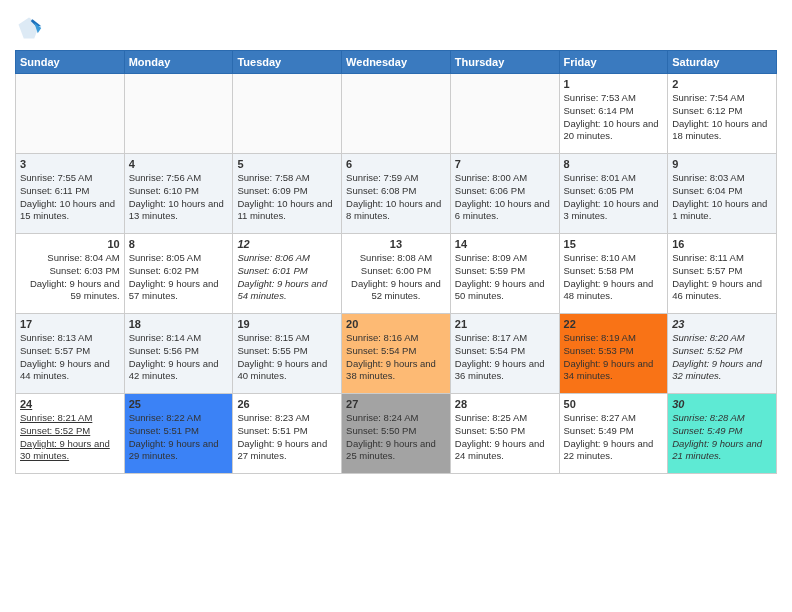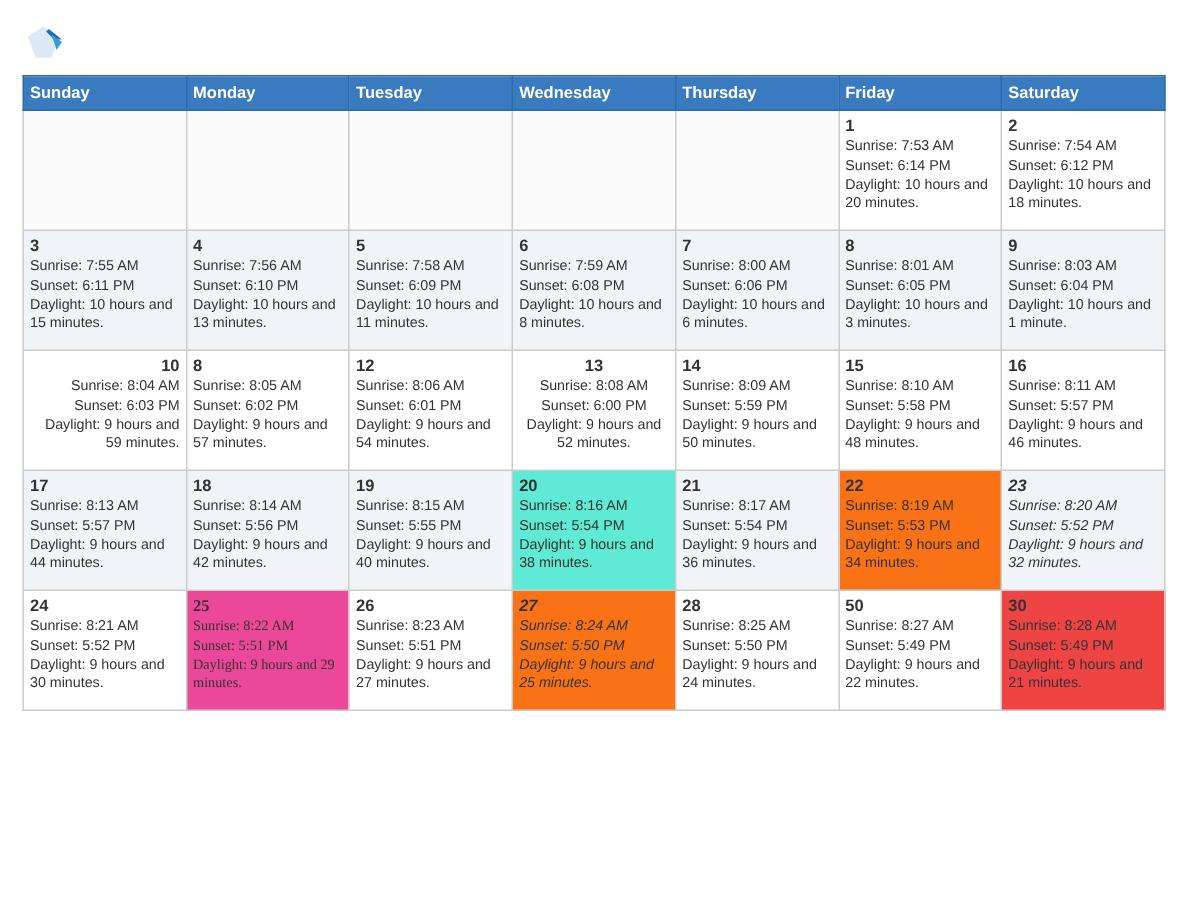--- a/index.html
+++ b/index.html
@@ -210,21 +210,21 @@
               <div class="day-number">10</div>
               <div class="cell-info">Sunrise: 8:04 AM<br>Sunset: 6:03 PM<br>Daylight: 9 hours and 59 minutes.</div>
             </div>
           </td>
           <td style="background: rgb(255, 255, 255);">
             <div class="cell-content">
               <div class="day-number">8</div>
               <div class="cell-info">Sunrise: 8:05 AM<br>Sunset: 6:02 PM<br>Daylight: 9 hours and 57 minutes.</div>
             </div>
           </td>
-          <td style="background: rgb(255, 255, 255);">
+          <td style="background: rgb(255, 255, 255); font-style: italic;">
             <div class="cell-content">
               <div class="day-number">12</div>
               <div class="cell-info">Sunrise: 8:06 AM<br>Sunset: 6:01 PM<br>Daylight: 9 hours and 54 minutes.</div>
             </div>
           </td>
           <td style="background: rgb(255, 255, 255); text-align: center;">
             <div class="cell-content">
               <div class="day-number">13</div>
               <div class="cell-info">Sunrise: 8:08 AM<br>Sunset: 6:00 PM<br>Daylight: 9 hours and 52 minutes.</div>
             </div>
@@ -260,21 +260,21 @@
               <div class="day-number">18</div>
               <div class="cell-info">Sunrise: 8:14 AM<br>Sunset: 5:56 PM<br>Daylight: 9 hours and 42 minutes.</div>
             </div>
           </td>
           <td style="background: rgb(240, 244, 248);">
             <div class="cell-content">
               <div class="day-number">19</div>
               <div class="cell-info">Sunrise: 8:15 AM<br>Sunset: 5:55 PM<br>Daylight: 9 hours and 40 minutes.</div>
             </div>
           </td>
-          <td style="background: #5eead4;">
+          <td style="background: #fdba74;">
             <div class="cell-content">
               <div class="day-number">20</div>
               <div class="cell-info">Sunrise: 8:16 AM<br>Sunset: 5:54 PM<br>Daylight: 9 hours and 38 minutes.</div>
             </div>
           </td>
           <td style="background: rgb(240, 244, 248);">
             <div class="cell-content">
               <div class="day-number">21</div>
               <div class="cell-info">Sunrise: 8:17 AM<br>Sunset: 5:54 PM<br>Daylight: 9 hours and 36 minutes.</div>
             </div>
@@ -286,57 +286,57 @@
             </div>
           </td>
           <td style="background: rgb(240, 244, 248); font-style: italic;">
             <div class="cell-content">
               <div class="day-number">23</div>
               <div class="cell-info">Sunrise: 8:20 AM<br>Sunset: 5:52 PM<br>Daylight: 9 hours and 32 minutes.</div>
             </div>
           </td>
         </tr>
         <tr>
-          <td style="background: rgb(255, 255, 255);">
+          <td style="background: rgb(255, 255, 255); text-decoration: underline;">
             <div class="cell-content">
               <div class="day-number">24</div>
               <div class="cell-info">Sunrise: 8:21 AM<br>Sunset: 5:52 PM<br>Daylight: 9 hours and 30 minutes.</div>
             </div>
           </td>
-          <td style="background: #ec4899; font-family: Liberation Serif, serif;">
+          <td style="background: #3b82f6;">
             <div class="cell-content">
               <div class="day-number">25</div>
               <div class="cell-info">Sunrise: 8:22 AM<br>Sunset: 5:51 PM<br>Daylight: 9 hours and 29 minutes.</div>
             </div>
           </td>
           <td style="background: rgb(255, 255, 255);">
             <div class="cell-content">
               <div class="day-number">26</div>
               <div class="cell-info">Sunrise: 8:23 AM<br>Sunset: 5:51 PM<br>Daylight: 9 hours and 27 minutes.</div>
             </div>
           </td>
-          <td style="background: #f97316; font-style: italic;">
+          <td style="background: #a3a3a3;">
             <div class="cell-content">
               <div class="day-number">27</div>
               <div class="cell-info">Sunrise: 8:24 AM<br>Sunset: 5:50 PM<br>Daylight: 9 hours and 25 minutes.</div>
             </div>
           </td>
           <td style="background: rgb(255, 255, 255); margin-top: 21px;">
             <div class="cell-content">
               <div class="day-number">28</div>
               <div class="cell-info">Sunrise: 8:25 AM<br>Sunset: 5:50 PM<br>Daylight: 9 hours and 24 minutes.</div>
             </div>
           </td>
           <td style="background: rgb(255, 255, 255);">
             <div class="cell-content">
               <div class="day-number">50</div>
               <div class="cell-info">Sunrise: 8:27 AM<br>Sunset: 5:49 PM<br>Daylight: 9 hours and 22 minutes.</div>
             </div>
           </td>
-          <td style="background: #ef4444;">
+          <td style="background: #5eead4; font-style: italic;">
             <div class="cell-content">
               <div class="day-number">30</div>
               <div class="cell-info">Sunrise: 8:28 AM<br>Sunset: 5:49 PM<br>Daylight: 9 hours and 21 minutes.</div>
             </div>
           </td>
         </tr>
       </tbody>
   </table>
 </div>
 

